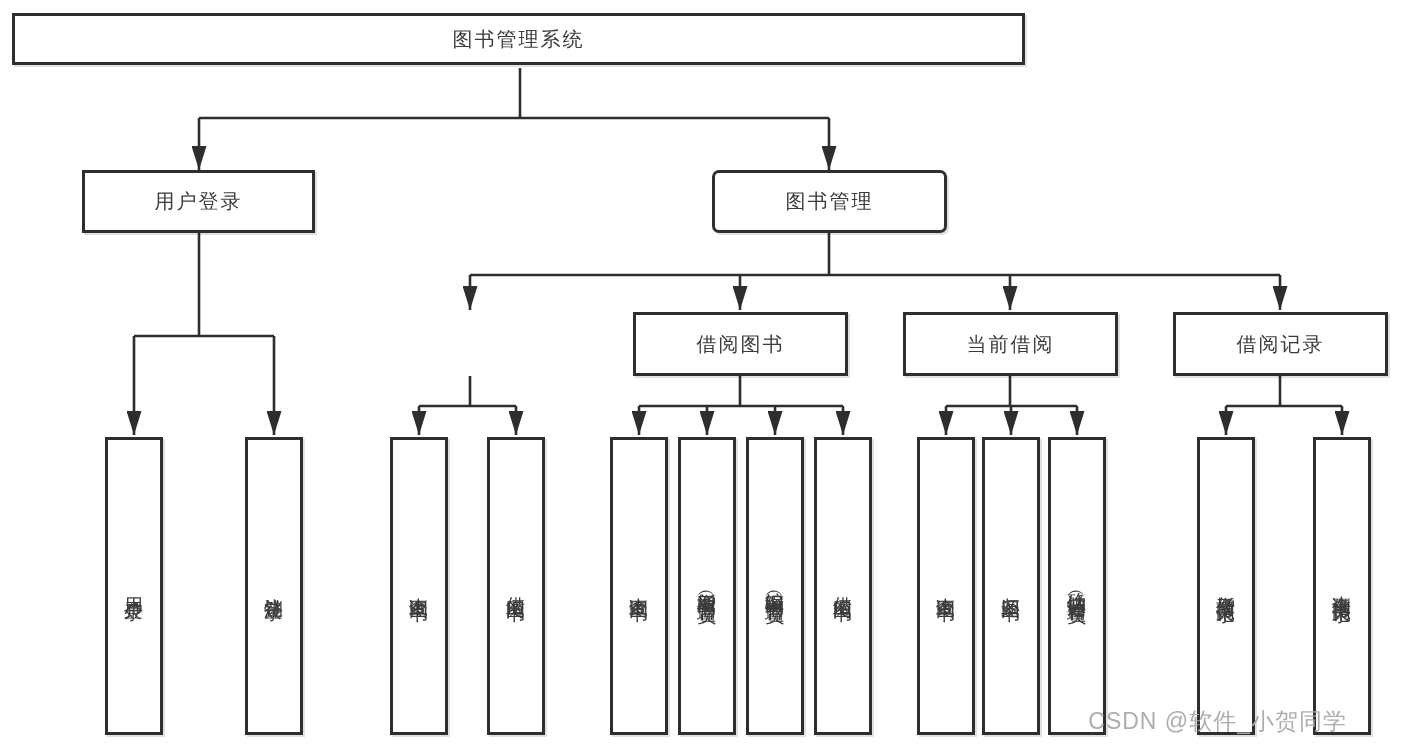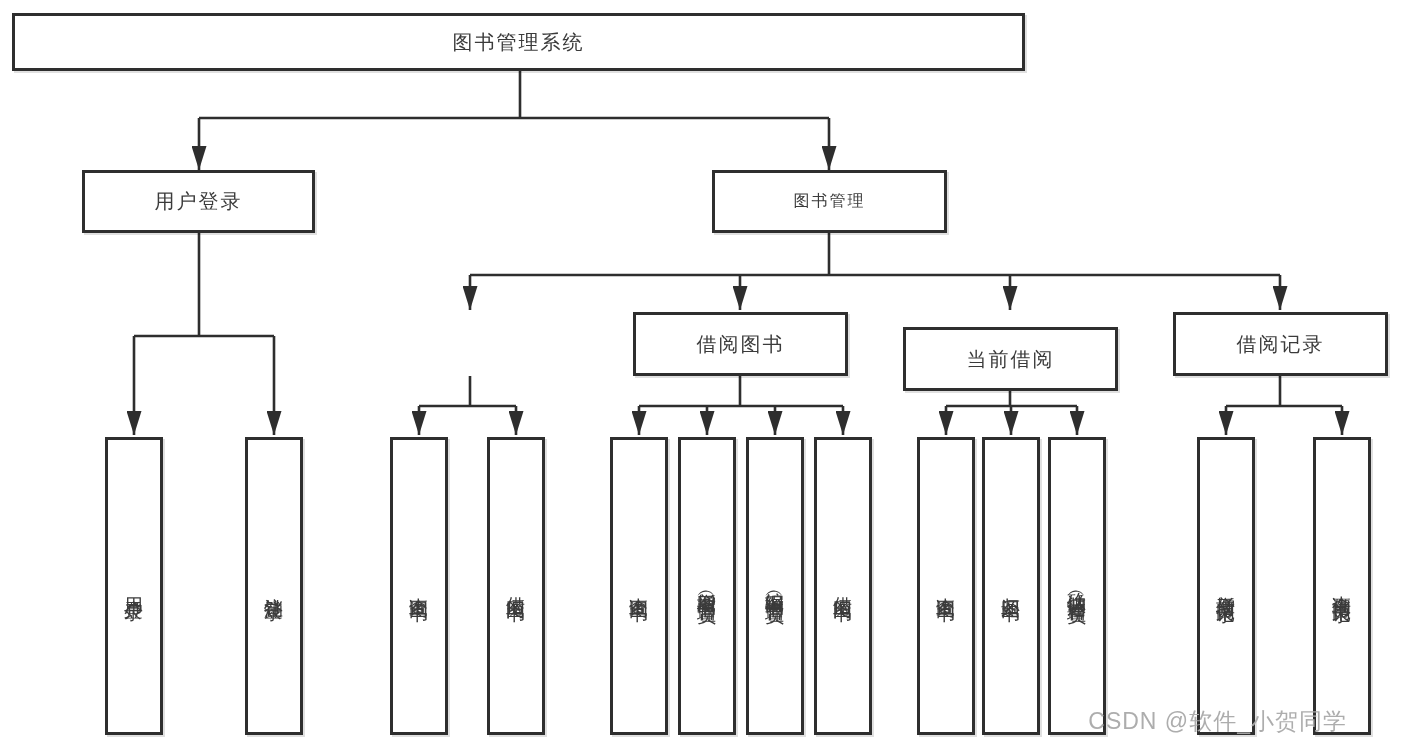--- a/index.html
+++ b/index.html
@@ -9,27 +9,27 @@
     color:#3b3b3b;
   }
   .canvas{position:absolute;left:0;top:0;width:1405px;height:747px;}
   svg.connectors{position:absolute;left:0;top:0;width:1405px;height:747px;z-index:1;}
   .node{
     position:absolute;box-sizing:border-box;background:#ffffff;
     border:3px solid #2e2e2e;display:flex;align-items:center;justify-content:center;
     z-index:2;box-shadow:2px 2px 0 rgba(0,0,0,0.12);
   }
   .node .lbl{white-space:nowrap;letter-spacing:2px;}
-  .root{left:12px;top:13px;width:1013px;height:58px;font-size:20px;font-family:Liberation Mono, monospace;}
+  .root{left:12px;top:13px;width:1013px;height:52px;font-size:20px;font-family:Liberation Mono, monospace;}
   .lv2-a{left:82px;top:170px;width:233px;height:63px;font-size:20px;}
-  .lv2-b{left:712px;top:170px;width:235px;height:63px;font-size:16px;}
+  .lv2-b{left:712px;top:170px;width:235px;height:63px;font-size:20px;border-radius:7px;}
   .lv3{top:312px;width:215px;height:64px;font-size:20px;}
   .lv3-a{left:363px;}
   .lv3-b{left:633px;}
-  .lv3-c{left:903px;margin-top:15px;}
+  .lv3-c{left:903px;}
   .lv3-d{left:1173px;align-items:center;}
   .leaf{top:437px;width:58px;height:298px;}
   .leaf .lbl{
     writing-mode:vertical-rl;text-orientation:mixed;
     font-size:19px;line-height:1;white-space:nowrap;
   }
   .ls4{letter-spacing:13px;}
   .ls6{letter-spacing:11px;}
   .ls9{letter-spacing:8px;}
   .watermark{

